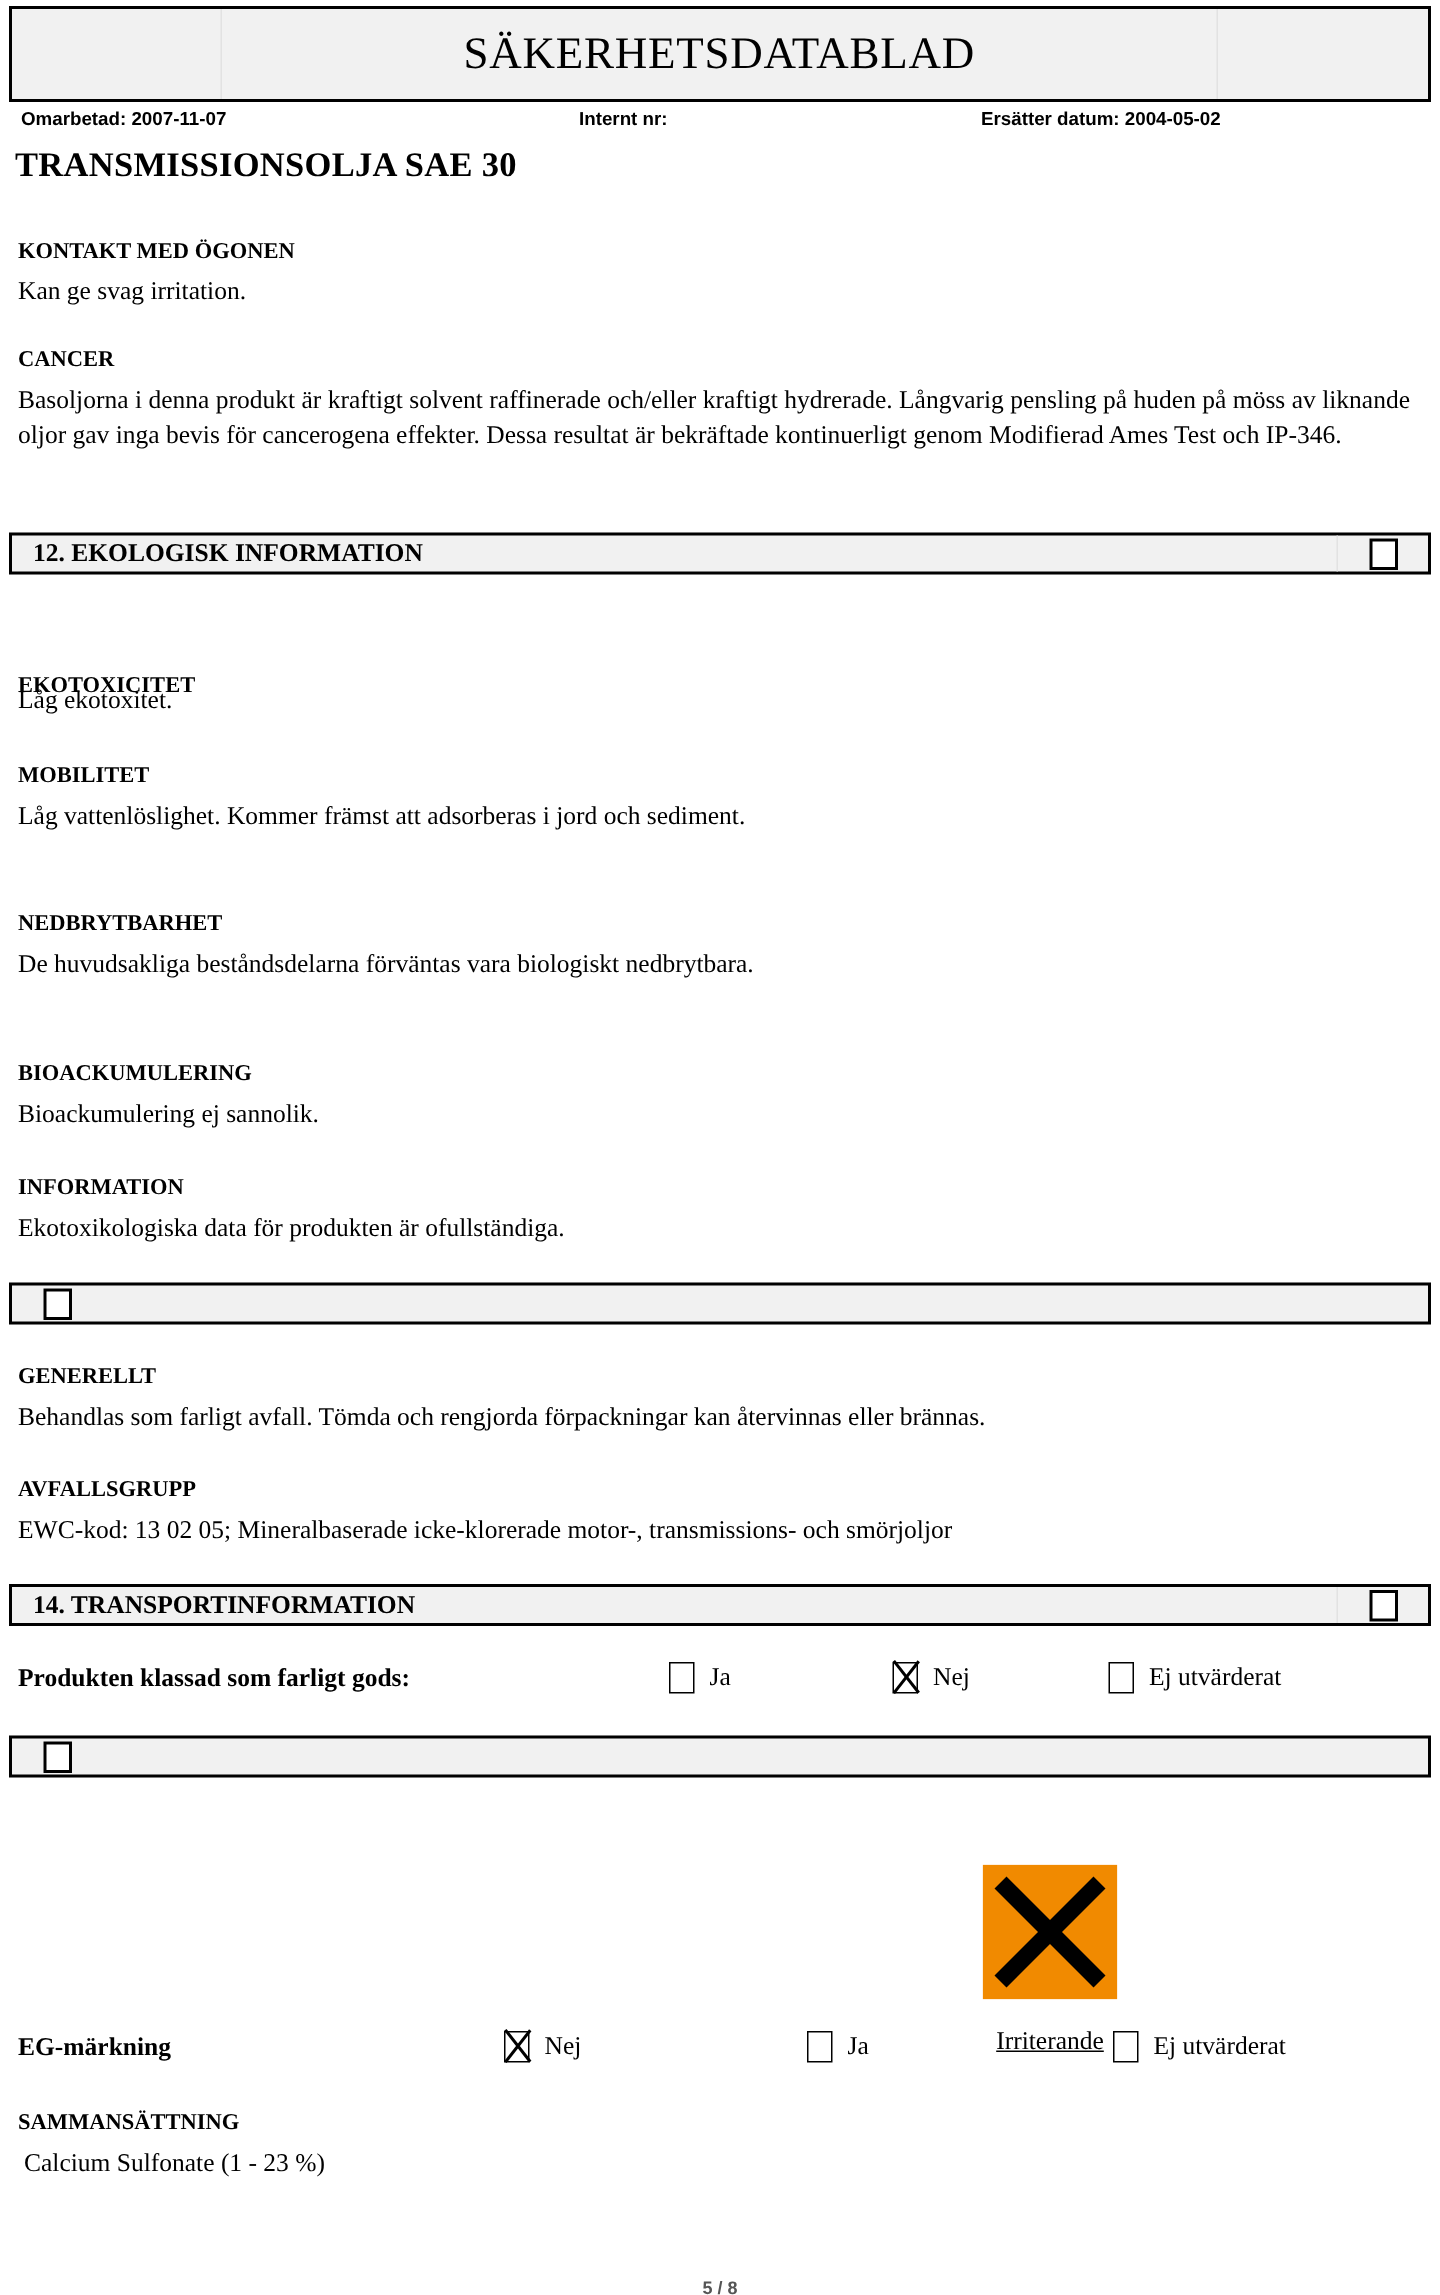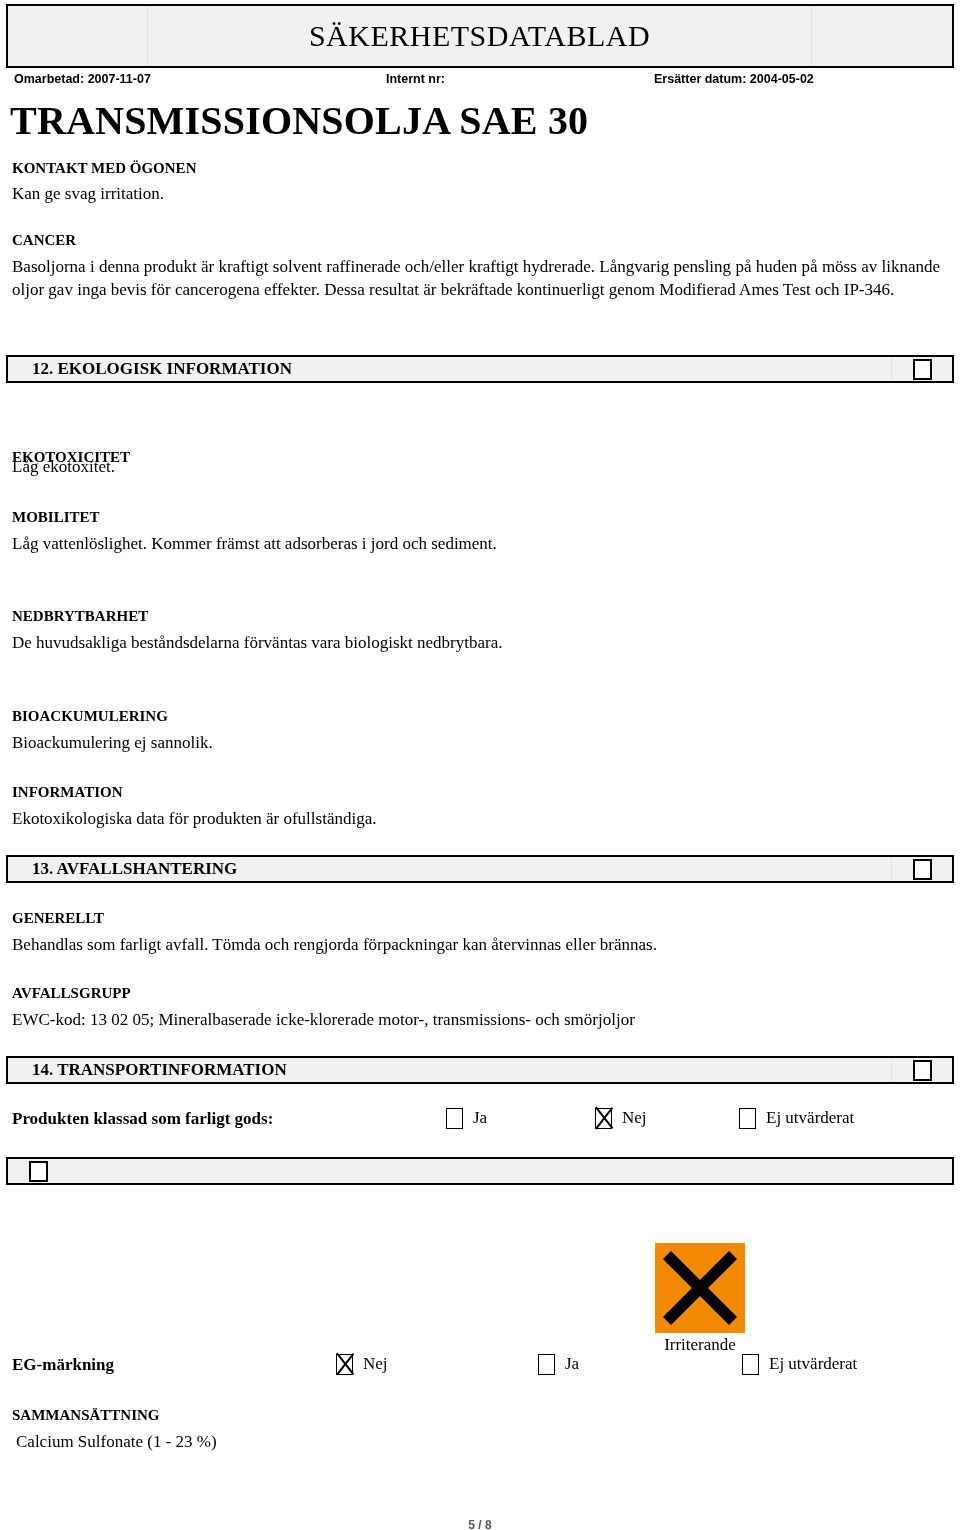--- a/index.html
+++ b/index.html
@@ -59,21 +59,21 @@
   .meta-row span { position: absolute; top: 0; white-space: nowrap; }
   .meta-revised { left: 8px; }
   .meta-internal { left: 332px; padding-left: 48px; }
   .meta-replaces { left: 648px; }
 
   
   .product-title {
     position: absolute;
     left: 10px;
     top: 97px;
-    font-size: 40px;
+    font-size: 23px;
     font-weight: bold;
     white-space: nowrap;
     letter-spacing: 0.2px;
   }
 
   
   .blk { position: absolute; left: 12px; width: 930px; }
   .h-sub {
     font-size: 15px;
     font-weight: bold;
@@ -91,21 +91,21 @@
     left: 6px;
     width: 948px;
     height: 28px;
     border: 2px solid #000;
     background: #f1f1f1;
     display: flex;
     align-items: center;
   }
   .sec-bar .sec-label {
     flex: 1;
-    padding-left: 24px;
+    padding-left: 14px;
     font-size: 17px;
     font-weight: bold;
     white-space: nowrap;
     border-right: 1px solid #e2e2e2;
     line-height: 24px;
   }
   .sec-bar .sec-box-cell {
     width: 60px;
     display: flex;
     align-items: center;
@@ -177,25 +177,26 @@
     top: 1243px;
     width: 200px;
   }
   .picto {
     width: 90px;
     height: 90px;
     position: relative;
     overflow: hidden;
   }
   .picto-label {
-    margin-top: 2px;
+    margin-top: 18px;
     font-size: 17px;
     width: 90px;
     text-align: center;
     white-space: nowrap;
+    text-decoration: underline;
   }
 
   
   .footer {
     position: absolute;
     left: 0;
     top: 1518px;
     width: 960px;
     text-align: center;
     font-family: "Liberation Sans", "DejaVu Sans", sans-serif;
@@ -245,21 +246,20 @@
 <div class="blk h-sub" style="top:606px">NEDBRYTBARHET</div>
 <div class="blk body-txt" style="top:631px">De huvudsakliga beståndsdelarna förväntas vara biologiskt nedbrytbara.</div>
 
 <div class="blk h-sub" style="top:706px">BIOACKUMULERING</div>
 <div class="blk body-txt" style="top:731px">Bioackumulering ej sannolik.</div>
 
 <div class="blk h-sub" style="top:782px">INFORMATION</div>
 <div class="blk body-txt" style="top:807px">Ekotoxikologiska data för produkten är ofullständiga.</div>
 
 <div class="sec-bar" style="top:855px">
-  <span class="sec-label">13. AVFALLSHANTERING</span>
   <span class="sec-box-cell">
     <span class="cbox"></span>
   </span>
 </div>
 
 <div class="blk h-sub" style="top:908px">GENERELLT</div>
 <div class="blk body-txt" style="top:933px">Behandlas som farligt avfall.  Tömda och rengjorda förpackningar kan återvinnas eller brännas.</div>
 
 <div class="blk h-sub" style="top:983px">AVFALLSGRUPP</div>
 <div class="blk body-txt" style="top:1008px">EWC-kod: 13 02 05; Mineralbaserade icke-klorerade motor-, transmissions- och smörjoljor</div>

